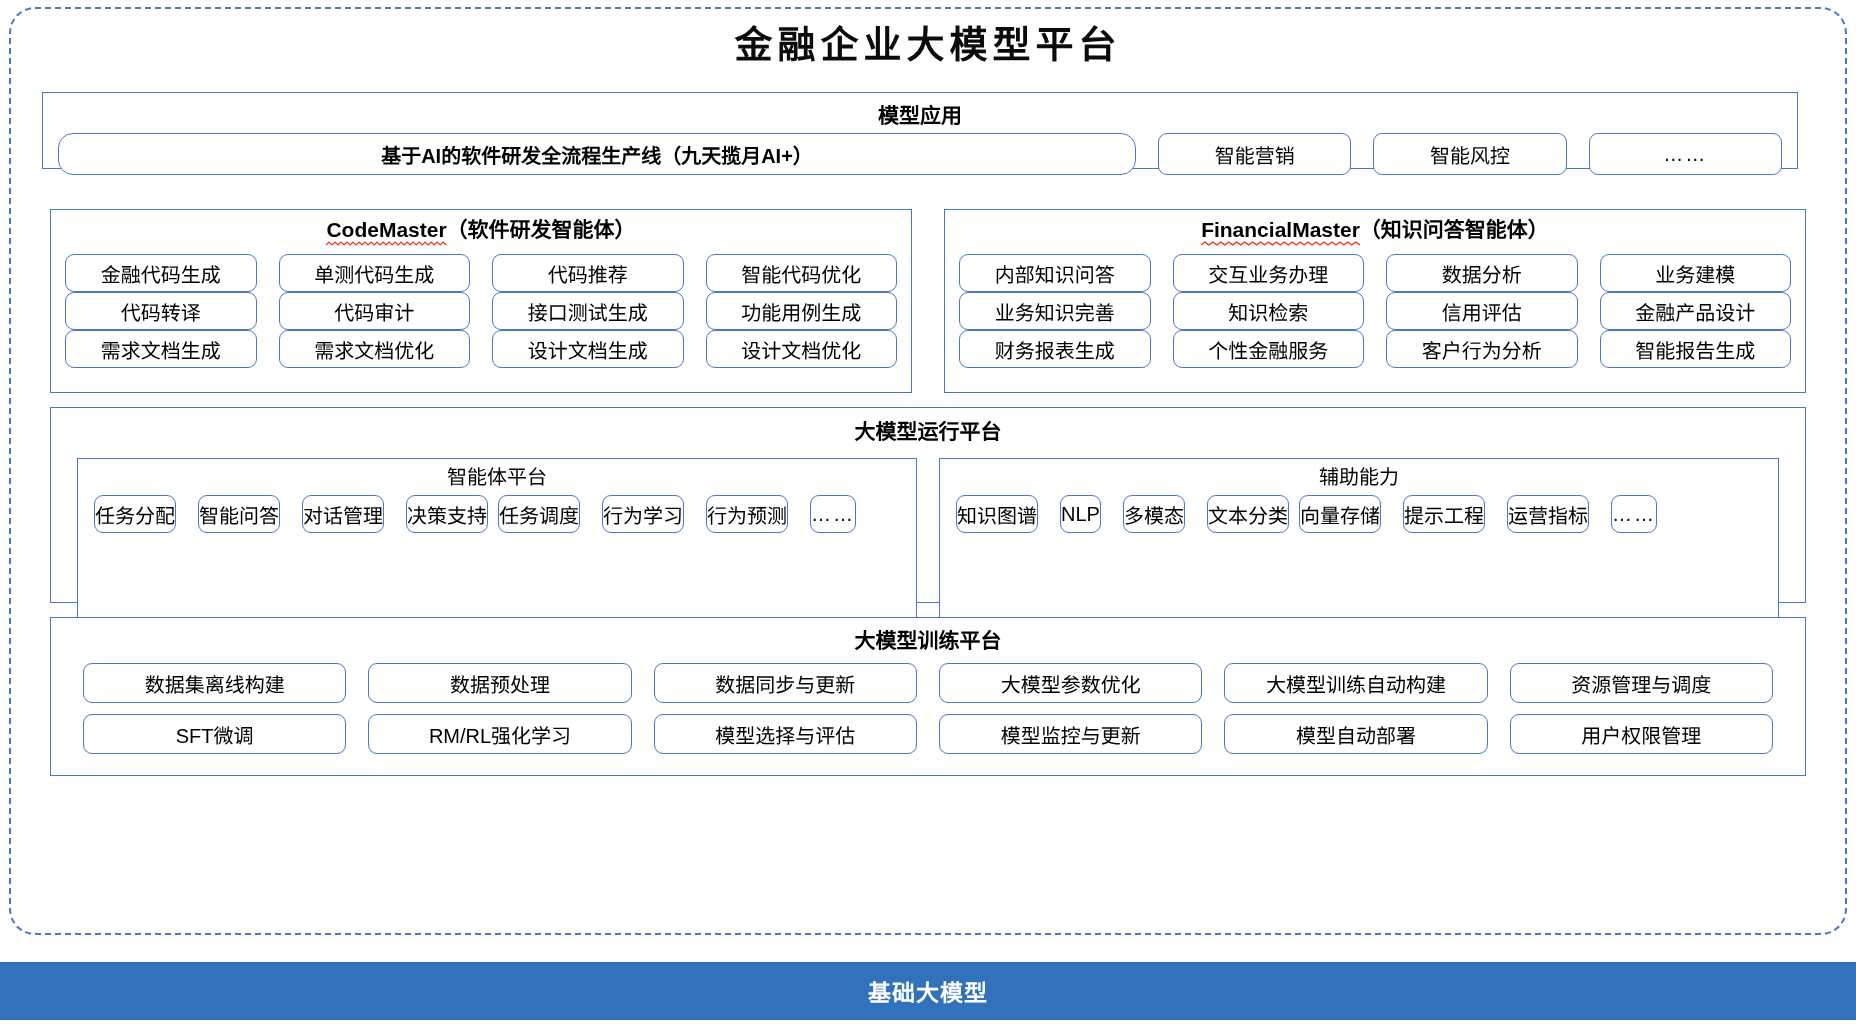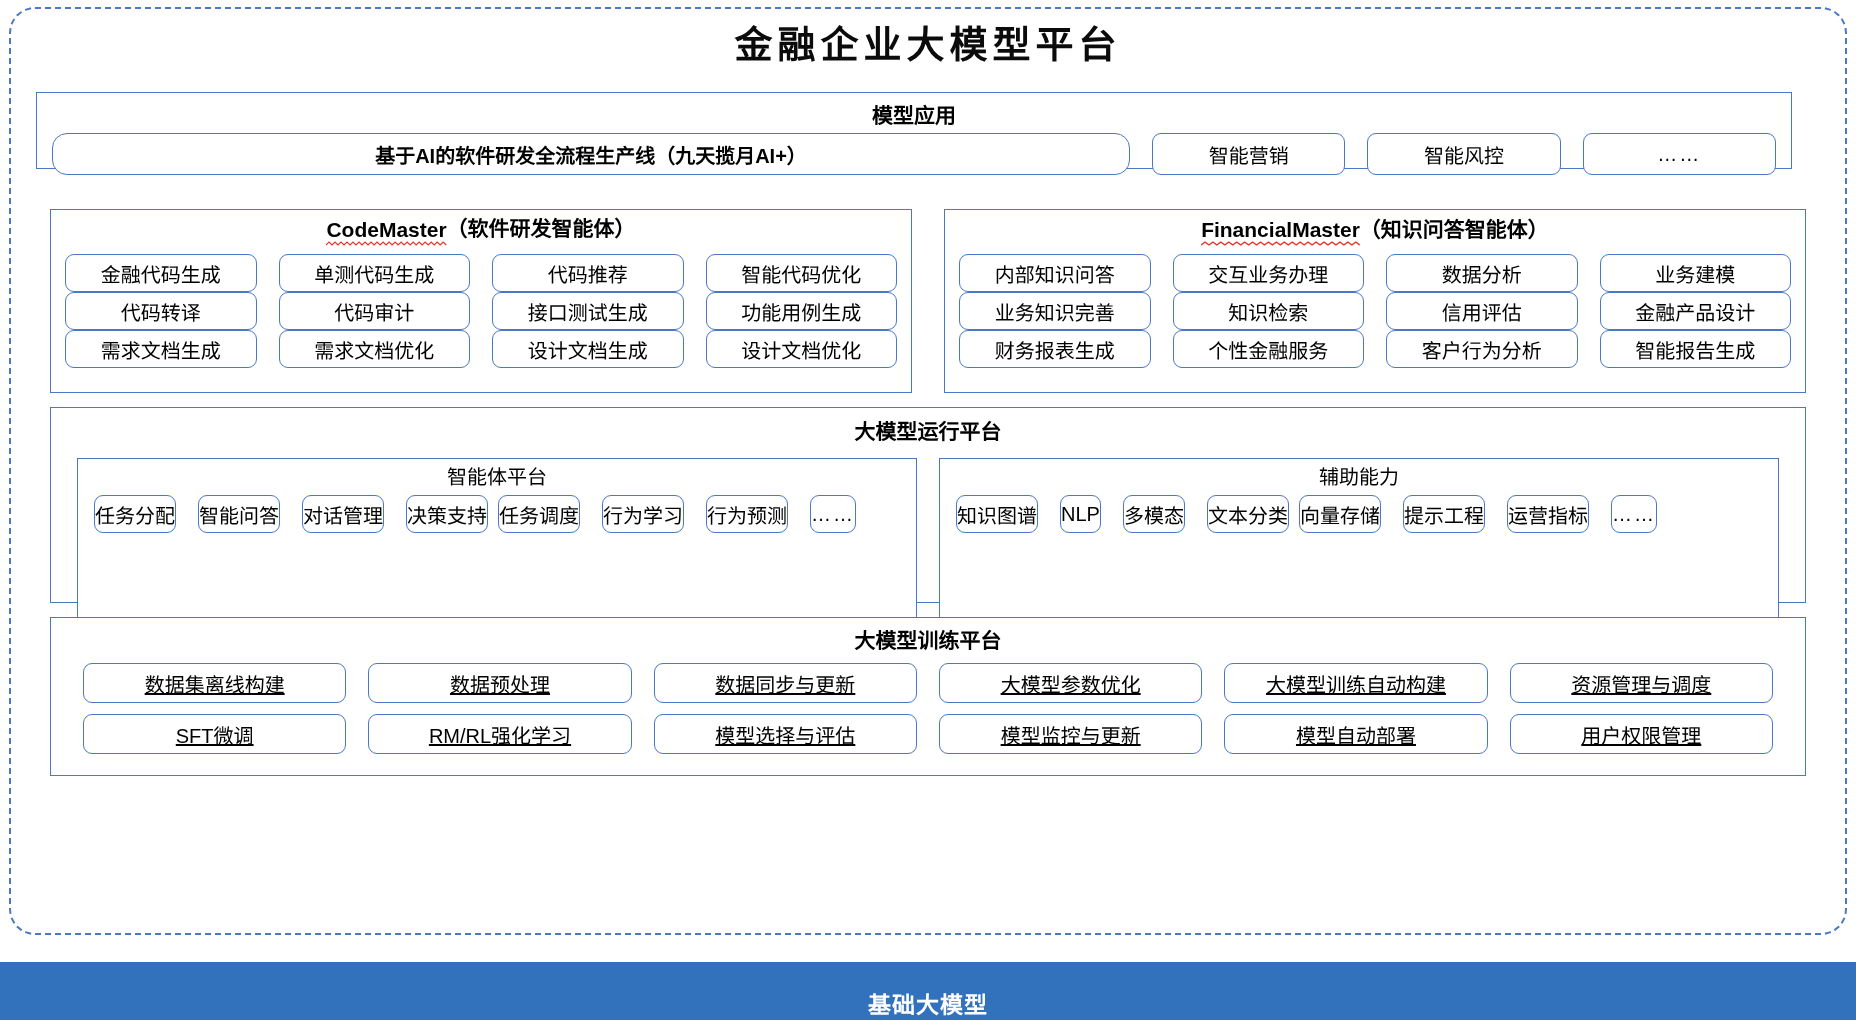--- a/index.html
+++ b/index.html
@@ -84,21 +84,21 @@
   }
   .chip.dots { letter-spacing: 2px; }
 
   .chip-row {
     display: flex;
     gap: 22px;
   }
   .chip-row > .chip { flex: 1 1 0; }
 
   
-  #app-panel { left: 36px; top: 92px; width: 1756px; height: 77px; }
+  #app-panel { left: 42px; top: 92px; width: 1756px; height: 77px; }
   #app-panel .panel-title { margin-top: 12px; }
   #app-panel .band {
     position: absolute;
     left: 15px;
     top: 40px;
     right: 15px;
     display: flex;
     gap: 22px;
     align-items: center;
   }
@@ -164,34 +164,33 @@
   #train-panel { left: 50px; top: 617px; width: 1756px; height: 159px; }
   #train-panel > .panel-title { margin-top: 12px; }
   .train-grid {
     position: absolute;
     left: 32px;
     right: 32px;
     top: 45px;
     display: flex;
     flex-direction: column;
     gap: 11px;
-    text-decoration: underline;
   }
   .train-grid .chip { height: 40px; font-size: 20px; }
 
   
   #base-bar {
     position: absolute;
     left: 0;
     top: 962px;
     width: 1856px;
     height: 58px;
     background: #3272bd;
     display: flex;
-    align-items: flex-end;
+    align-items: center;
     justify-content: center;
   }
   #base-bar .label {
     color: #ffffff;
     font-size: 23px;
     font-weight: 700;
     letter-spacing: 1px;
   }
 </style>
 </head>
@@ -211,21 +210,21 @@
   </div>
 </div>
 
 <div class="panel" id="code-panel">
   <div class="agent-head">
     <span class="panel-title with-underline">
       <span>CodeMaster</span>
       <svg class="squiggle" width="100%" height="5" viewBox="0 0 120 5" preserveAspectRatio="none">
         <path d="M0 4 L3 1 L6 4 L9 1 L12 4 L15 1 L18 4 L21 1 L24 4 L27 1 L30 4 L33 1 L36 4 L39 1 L42 4 L45 1 L48 4 L51 1 L54 4 L57 1 L60 4 L63 1 L66 4 L69 1 L72 4 L75 1 L78 4 L81 1 L84 4 L87 1 L90 4 L93 1 L96 4 L99 1 L102 4 L105 1 L108 4 L111 1 L114 4 L117 1 L120 4" stroke="#e8342a" stroke-width="1.2" fill="none"></path>
       </svg>
-    </span><span class="panel-title" style="display:inline-block;vertical-align:top;font-family:Liberation Serif, serif;">（软件研发智能体）</span>
+    </span><span class="panel-title" style="display:inline-block;vertical-align:top;">（软件研发智能体）</span>
   </div>
   <div class="agent-grid">
     <div class="chip-row">
       <div class="chip">金融代码生成</div>
       <div class="chip">单测代码生成</div>
       <div class="chip">代码推荐</div>
       <div class="chip">智能代码优化</div>
     </div>
     <div class="chip-row">
       <div class="chip">代码转译</div>

